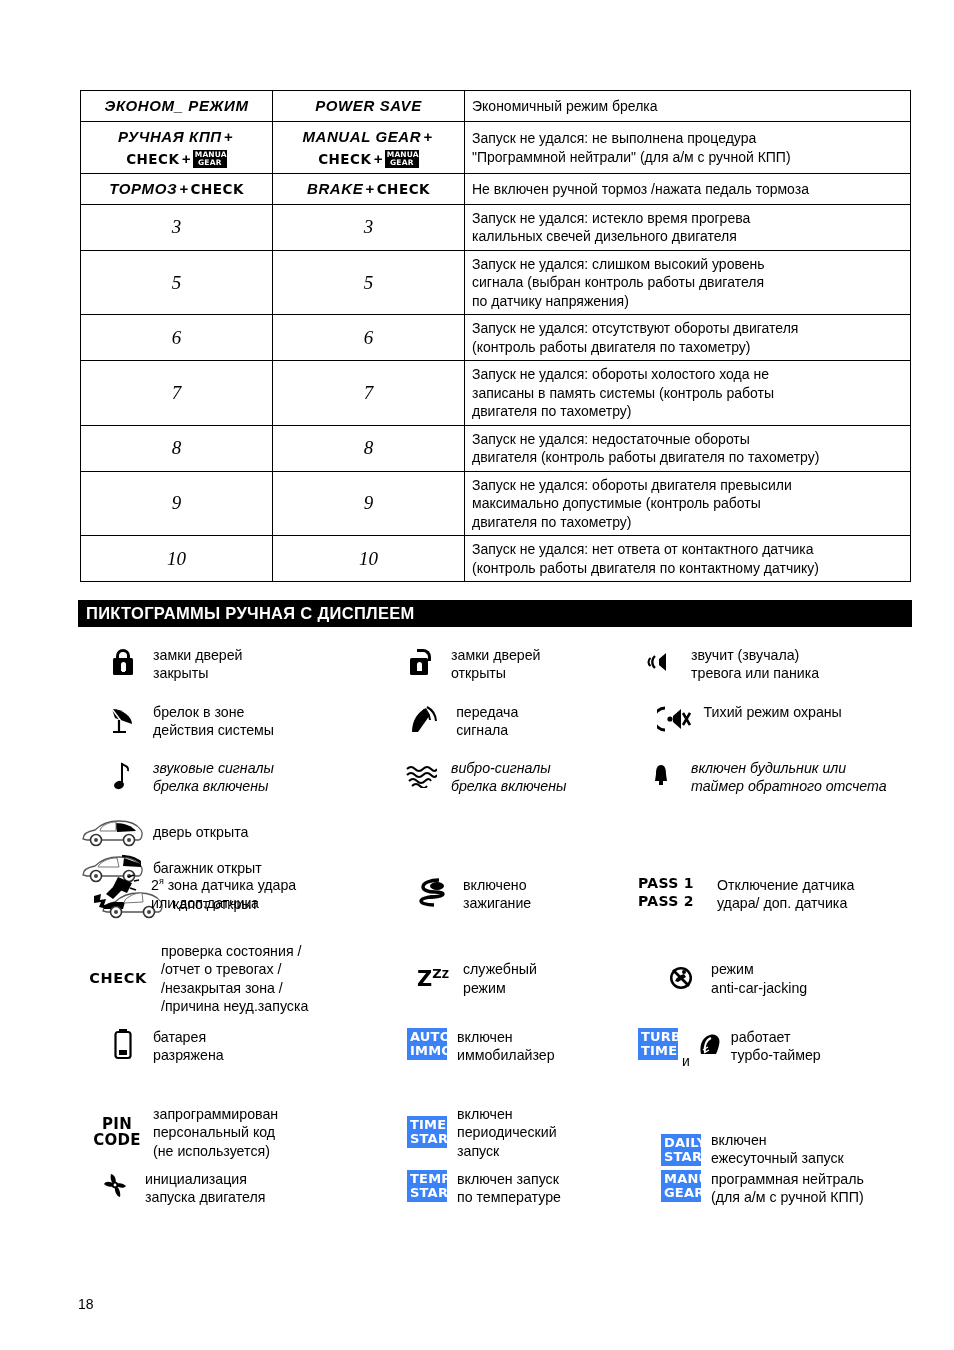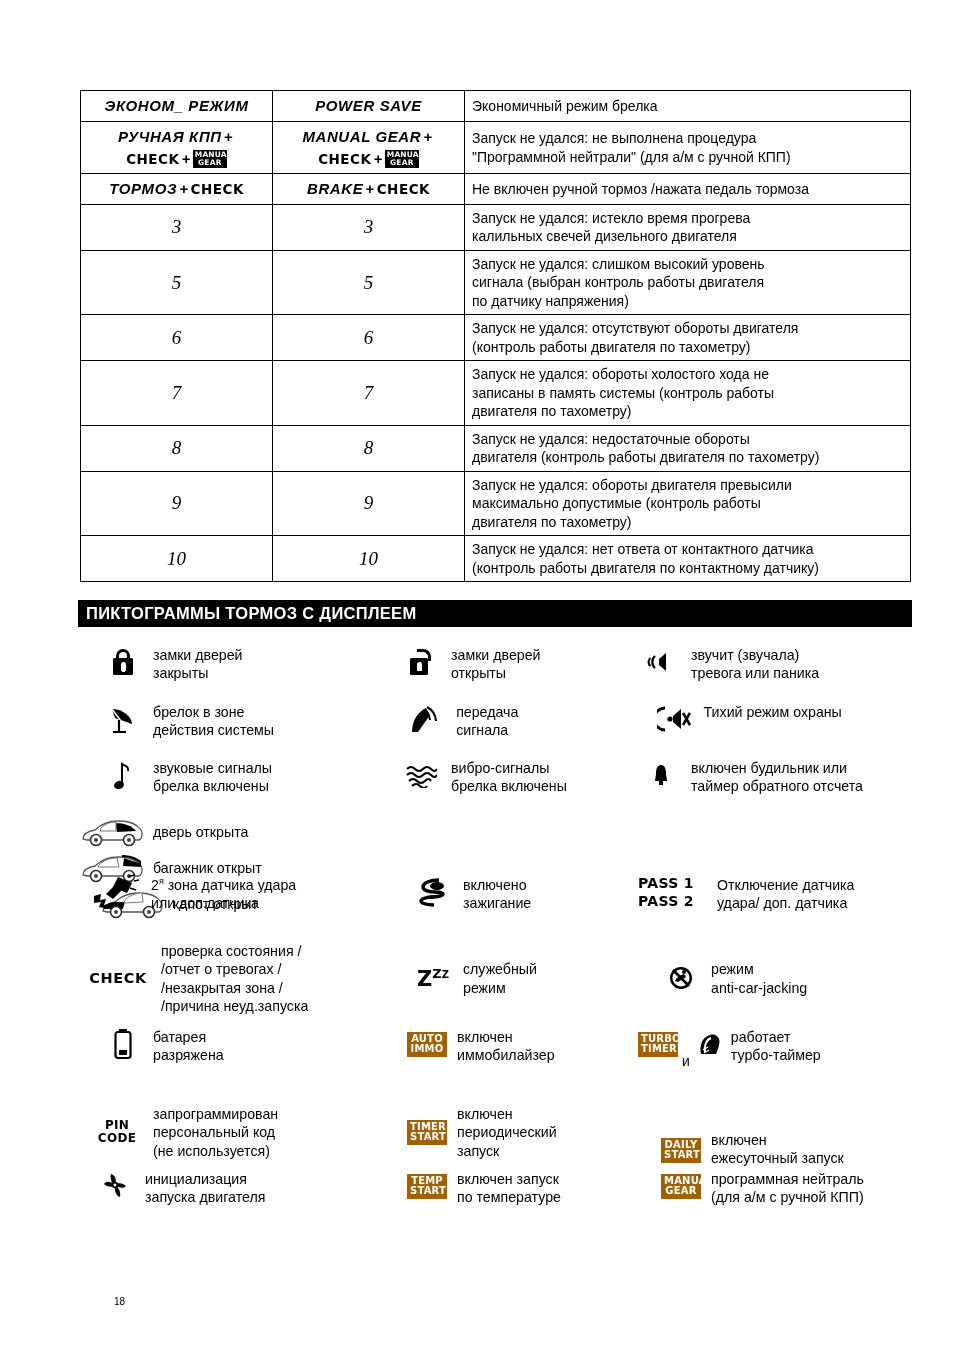--- a/index.html
+++ b/index.html
@@ -130,21 +130,21 @@
     font-size: 14.2px;
     line-height: 1.28;
     padding-left: 7px;
     padding-top: 1px;
     white-space: nowrap;
   }
 
   
   .r-h1 { height: 57px; }
   .r-h2 { height: 56px; gap: 17px; }
-  .r-h3 { height: 57px; }
+  .r-h3 { height: 57px; font-style: italic; }
   .r-car { height: 60px; flex-direction: column; }
   .r-shock { height: 56px; }
   .r-check { height: 96px; }
   .r-batt { height: 70px; }
   .r-pin { height: 72px; }
   .r-init { height: 58px; }
 
   
   .lock-closed {
     position: relative; width: 20px; height: 26px;
@@ -194,49 +194,48 @@
   }
   .checkword-big {
     font-family: "DejaVu Sans", sans-serif;
     font-weight: bold;
     font-size: 14.5px;
     letter-spacing: 0.6px;
   }
   .pincode {
     font-family: "DejaVu Sans", sans-serif;
     font-weight: bold;
-    font-size: 12px;
+    font-size: 15px;
     line-height: 1.08;
     text-align: center;
     letter-spacing: 0.3px;
   }
   .badge-lg {
-    display: inline-block; background: #a16207; color: #fff;
+    display: inline-block; background: #3b82f6; color: #fff;
     font-family: "DejaVu Sans", sans-serif; font-weight: bold;
-    font-size: 10px; line-height: 1.05; text-align: center;
+    font-size: 13px; line-height: 1.05; text-align: center;
     padding: 2px 3px; width: 40px; letter-spacing: 0.2px;
   }
   .badge-lg span { display: block; }
 
   .zzz {
     font-family: "DejaVu Sans", sans-serif;
     font-weight: bold; font-size: 21px; line-height: 1;
     white-space: nowrap;
   }
   .zzz sup { font-size: 13px; }
   .zzz sup.s2 { font-size: 10px; }
 
   .conj { font-size: 14px; padding: 0 4px; align-self: center; }
 
   .pagenum {
     position: absolute;
     left: 78px;
     top: 1296px;
-    font-size: 10px;
-    margin-left: 36px;
+    font-size: 14px;
   }
 
   sup.ya { font-size: 9px; vertical-align: super; }
 </style>
 </head>
 <body>
 
 <div class="page">
 
   <table class="code-table">
@@ -342,21 +341,21 @@
         <td class="col-ru cell-num">10</td>
         <td class="col-en cell-num">10</td>
         <td class="col-desc cell-desc">
           <div>Запуск не удался: нет ответа от контактного датчика</div>
           <div>(контроль работы двигателя по контактному датчику)</div>
         </td>
       </tr>
     </tbody>
   </table>
 
-  <div class="banner">ПИКТОГРАММЫ ТОРМОЗ С ДИСПЛЕЕМ</div>
+  <div class="banner">ПИКТОГРАММЫ РУЧНАЯ С ДИСПЛЕЕМ</div>
 
   <div class="picto-grid">
 
     <div class="prow r-h1">
       <div class="pcell c1">
         <div class="picon">
           <div class="lock-closed">
               <div class="shackle"></div>
               <div class="body"></div>
               <div class="keyhole"></div>

